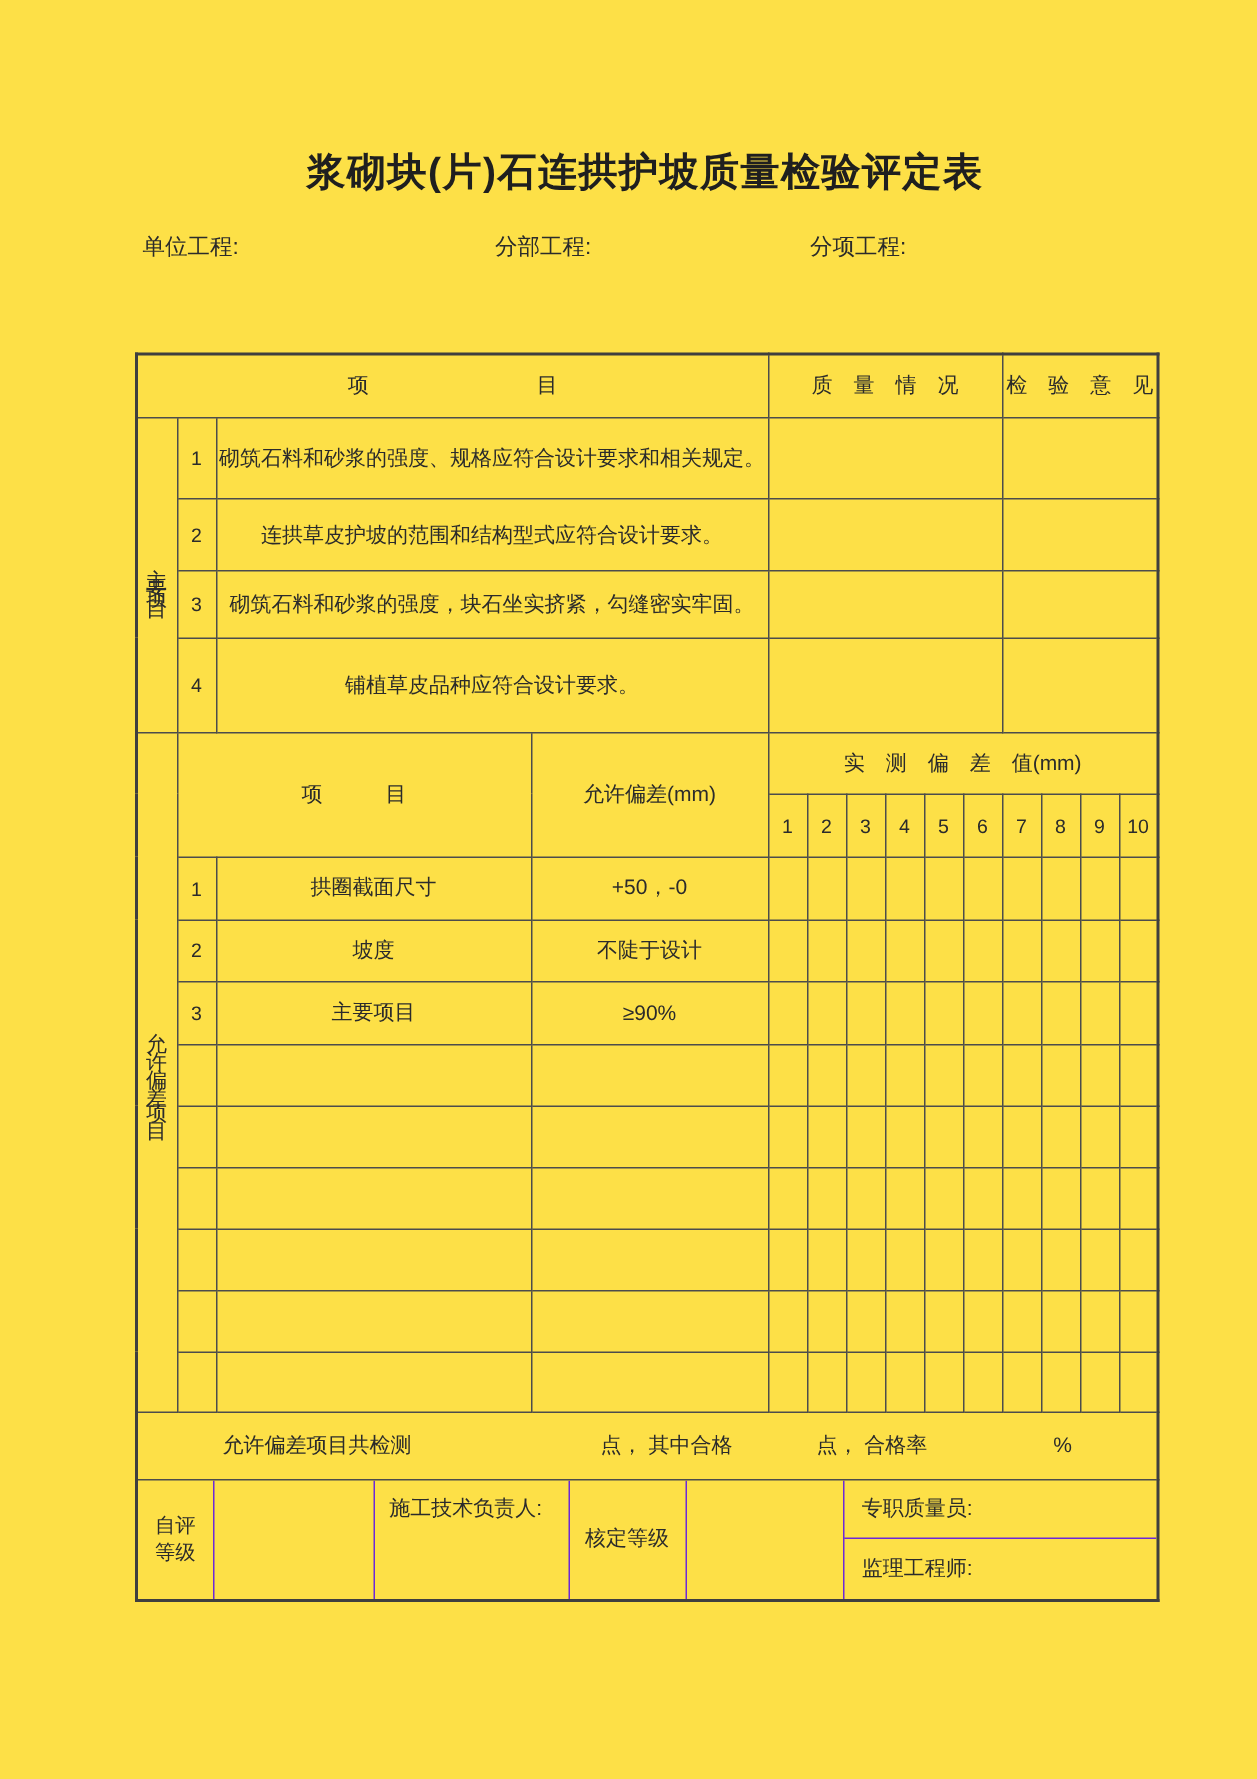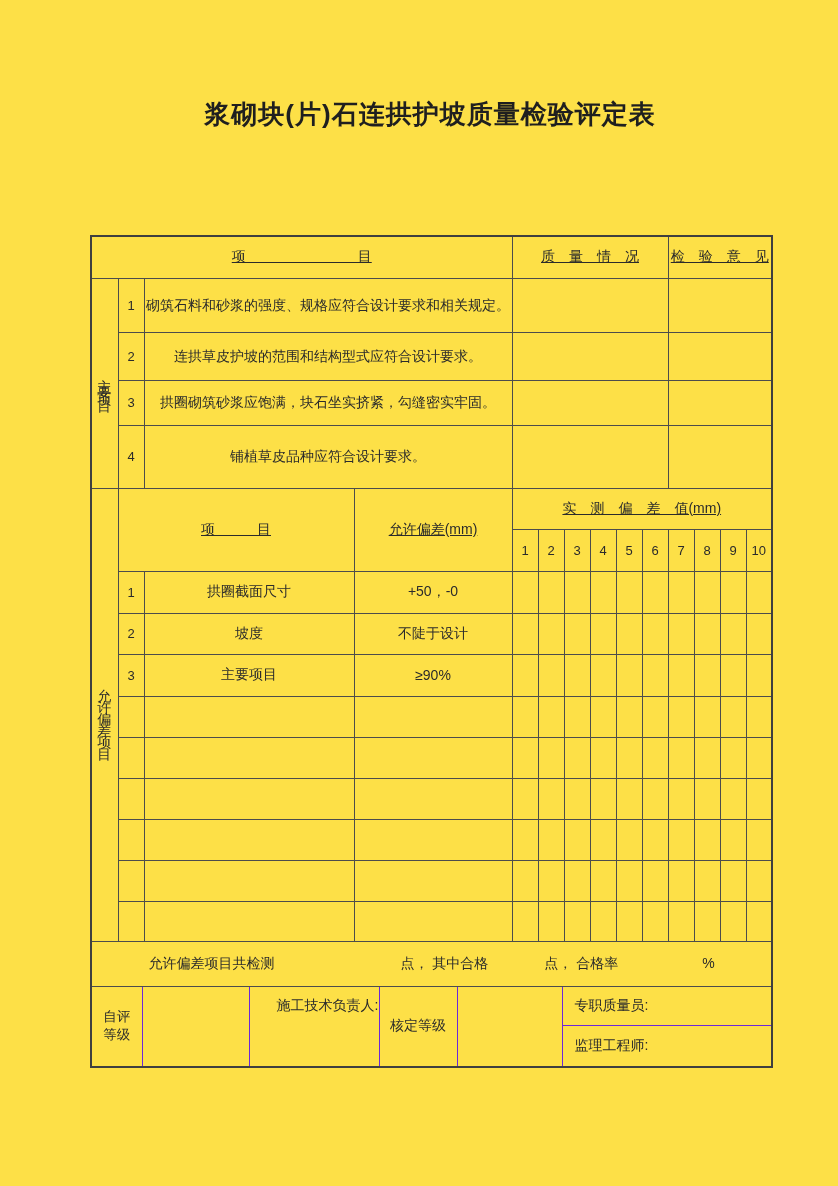--- a/index.html
+++ b/index.html
@@ -14,49 +14,54 @@
   .meta-row .m2 { position:absolute; left:330px; }
   .meta-row .m3 { position:absolute; left:540px; }
 
   table.main { position:absolute; left:90px; top:235px; width:680px; border-collapse:collapse;
                table-layout:fixed; font-size:14px; color:#2b2b2b; }
   table.main td { border:1px solid #4c4c4c; vertical-align:middle; text-align:center; padding:0; overflow:hidden; }
   table.main { border:2px solid #3f3f3f; }
 
   td.desc { text-align:left; padding:4px 8px; line-height:1.35; }
   td.num  { font-size:13px; }
-  td.head { letter-spacing:0;text-decoration:underline; }
+  td.head { letter-spacing:0; }
 
   .vwrap { display:inline-block; writing-mode:vertical-rl; text-orientation:upright; }
   .v1 { letter-spacing:7px; font-size:14px; }
   .v2 { letter-spacing:12px; font-size:14px; }
 
   td.summary { text-align:left; padding-left:45px; white-space:pre; font-size:14px; }
 
   td.bt-wrap { padding:0; border-top:2px solid #3f3f3f; }
   table.bt { width:100%; height:79px; border-collapse:collapse; table-layout:fixed; font-size:14px; color:#2b2b2b; }
   table.bt td { border:1px solid #6d28d9; text-align:center; vertical-align:middle; padding:0; }
   table.bt td.noleft  { border-left:none; }
   table.bt td.noright { border-right:none; }
   table.bt td.notop   { border-top:none; }
   table.bt td.nobottom{ border-bottom:none; }
-  table.bt td.tech { vertical-align:top; text-align:right; padding:10px 0 0 10px; }
+  table.bt td.tech { vertical-align:top; text-align:left; padding:10px 0 0 10px; }
   table.bt td.sign { text-align:left; padding-left:12px;border-radius:15px; }
   .selfrate { white-space:pre-line; line-height:1.25; font-size:13.5px; }
 
   .dateline { position:absolute; left:90px; top:1074px; width:680px; text-align:right;
               padding-right:28px; font-size:15px; color:#2b2b2b; }
 </style>
 </head>
 <body>
 
 <div class="page">
 
   <div class="title">浆砌块(片)石连拱护坡质量检验评定表</div>
 
+  <div class="meta-row" style="top:155px;">
+    <span class="m1">单位工程:</span>
+    <span class="m2">分部工程:</span>
+    <span class="m3">分项工程:</span>
+  </div>
 
   <table class="main">
     <colgroup>
       <col style="width:27px">
         <col style="width:26px">
         <col style="width:210px">
         <col style="width:158px">
       <col style="width:26px">
         <col style="width:26px">
         <col style="width:26px">
@@ -84,21 +89,21 @@
       <td colspan="4"></td>
     </tr>
     <tr style="height:48px;">
       <td class="num">2</td>
       <td colspan="2" class="desc">连拱草皮护坡的范围和结构型式应符合设计要求。</td>
       <td colspan="6"></td>
       <td colspan="4"></td>
     </tr>
     <tr style="height:45px;">
       <td class="num">3</td>
-      <td colspan="2" class="desc">拱圈砌筑砂浆应饱满，块石坐实挤紧，勾缝密实牢固。</td>
+      <td colspan="2" class="desc">砌筑石料和砂浆的强度，块石坐实挤紧，勾缝密实牢固。</td>
       <td colspan="6"></td>
       <td colspan="4"></td>
     </tr>
     <tr style="height:63px;">
       <td class="num">4</td>
       <td colspan="2" class="desc">铺植草皮品种应符合设计要求。</td>
       <td colspan="6"></td>
       <td colspan="4"></td>
     </tr>
 

